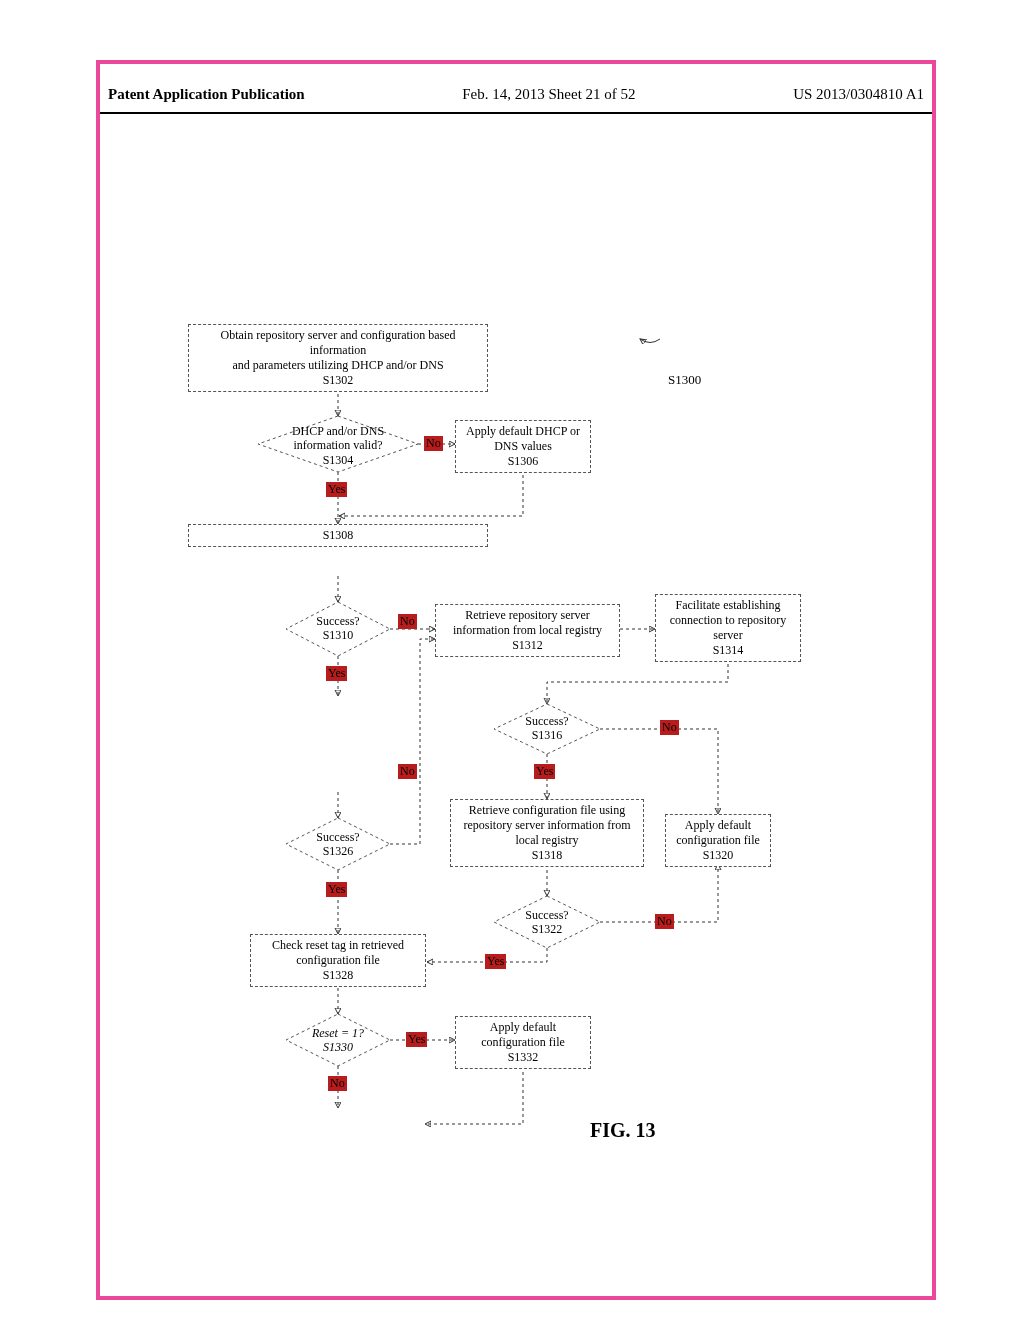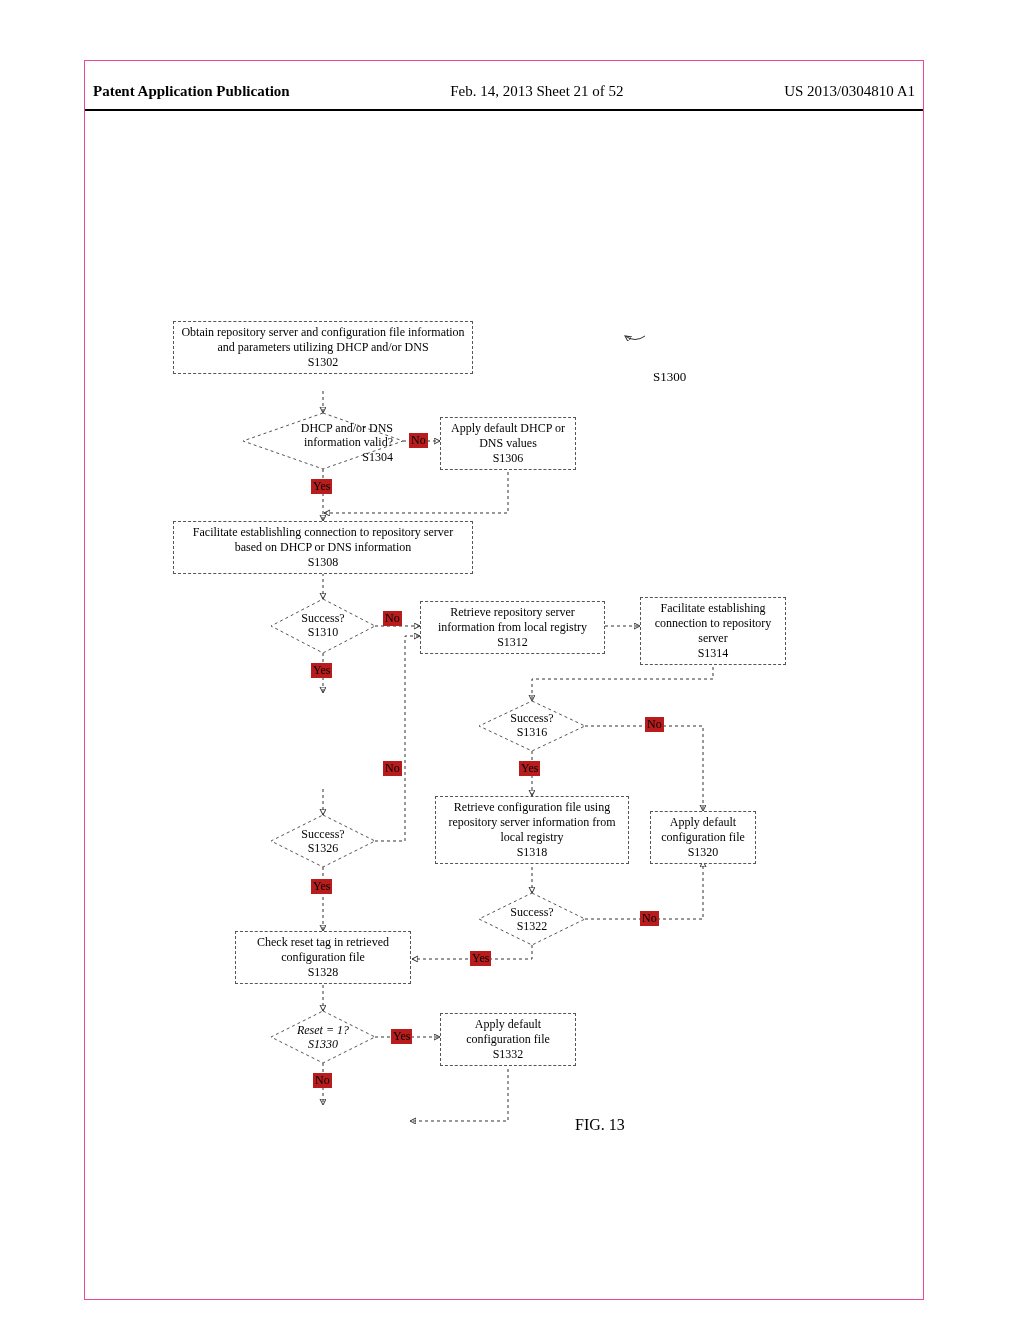--- a/index.html
+++ b/index.html
@@ -5,23 +5,23 @@
   * { box-sizing: border-box; margin: 0; padding: 0; }
   body {
     font-family: "Times New Roman", serif;
     background: #fff;
     width: 1024px;
     height: 1320px;
     position: relative;
   }
   .page {
     position: absolute;
-    left: 84px; top: 60px;
+    left: 96px; top: 60px;
     width: 840px; height: 1240px;
-    border: 1px solid #ec4899;
+    border: 4px solid #ec4899;
   }
   .header {
     position: absolute;
     left: 0; right: 0; top: 22px;
     height: 28px;
     border-bottom: 2px solid #000;
     font-size: 15px;
     padding: 0 8px 6px 8px;
     display: flex;
     justify-content: space-between;
@@ -54,22 +54,22 @@
     pointer-events: none;
   }
   .edge-label {
     position: absolute;
     font-size: 12px;
     background: #b91c1c;
     padding: 0 2px;
   }
   .fig-label {
     position: absolute;
-    font-weight: normal;
-    font-size: 16px;
+    font-weight: bold;
+    font-size: 20px;
   }
   .ref-tag { position: absolute; font-size: 13px; }
   svg.arrows { position:absolute; left:0; top:0; width:100%; height:100%; overflow:visible; }
   .arrows line, .arrows path, .arrows polyline {
     stroke:#333; stroke-width:1; fill:none;
   }
   .arrows .dash { stroke-dasharray: 3 3; }
   .arrows .solid { stroke-dasharray: none; }
   .arrowhead { fill:#333; stroke:none; }
 </style>
@@ -136,65 +136,64 @@
     <polyline class="dash" points="423,942 423,1000 325,1000" marker-end="url(#ah)"></polyline>
 
     <path class="solid" d="M560,215 Q550,222 540,215" marker-end="url(#ah)"></path>
   </svg>
 
   <div class="ref-tag" style="left:568px; top:200px;margin-top:48px;">
     <span>S1300</span>
   </div>
 
   <div class="box" style="left:88px; top:200px; width:300px;">
-    <div style="white-space:pre-line;">Obtain repository server and configuration file information
+    <div style="white-space:pre-line;">Obtain repository server and configuration based information
 and parameters utilizing DHCP and/or DNS</div>
     <div>S1302</div>
   </div>
 
   <div class="diamond" style="left:238px; top:320px;">
     <svg>
           <polygon points="0,-28 80,0 0,28 -80,0" fill="#fff" stroke="#555" stroke-dasharray="3 3"></polygon>
         </svg>
   </div>
-  <div class="dlabel" style="left:168px; top:300px; width:140px;text-align:right;">
+  <div class="dlabel" style="left:168px; top:300px; width:140px;">
     <div>DHCP and/or DNS information valid?</div>
     <div>S1304</div>
   </div>
   <div class="edge-label" style="left:324px; top:312px;">No</div>
   <div class="edge-label" style="left:226px; top:358px;">Yes</div>
 
   <div class="box" style="left:355px; top:296px; width:136px;">
     <div>Apply default DHCP or DNS values</div>
     <div>S1306</div>
   </div>
 
   <div class="box" style="left:88px; top:400px; width:300px;">
-    <div>Facilitate establishling connection to repository server based on DHCP or DNS information</div>
     <div>S1308</div>
   </div>
 
   <div class="diamond" style="left:238px; top:505px;">
     <svg>
           <polygon points="0,-27 52,0 0,27 -52,0" fill="#fff" stroke="#555" stroke-dasharray="3 3"></polygon>
         </svg>
   </div>
   <div class="dlabel" style="left:200px; top:490px; width:76px;">
     <div>Success?</div>
     <div>S1310</div>
   </div>
   <div class="edge-label" style="left:298px; top:490px;">No</div>
   <div class="edge-label" style="left:226px; top:542px;">Yes</div>
 
   <div class="box" style="left:335px; top:480px; width:185px;">
     <div>Retrieve repository server information from local registry</div>
     <div>S1312</div>
   </div>
 
-  <div class="box" style="left:555px; top:470px; width:146px;margin-top:6px;">
+  <div class="box" style="left:555px; top:470px; width:146px;">
     <div>Facilitate establishing connection to repository server</div>
     <div>S1314</div>
   </div>
 
   <div class="diamond" style="left:447px; top:605px;">
     <svg>
           <polygon points="0,-25 53,0 0,25 -53,0" fill="#fff" stroke="#555" stroke-dasharray="3 3"></polygon>
         </svg>
   </div>
   <div class="dlabel" style="left:409px; top:590px; width:76px;">

